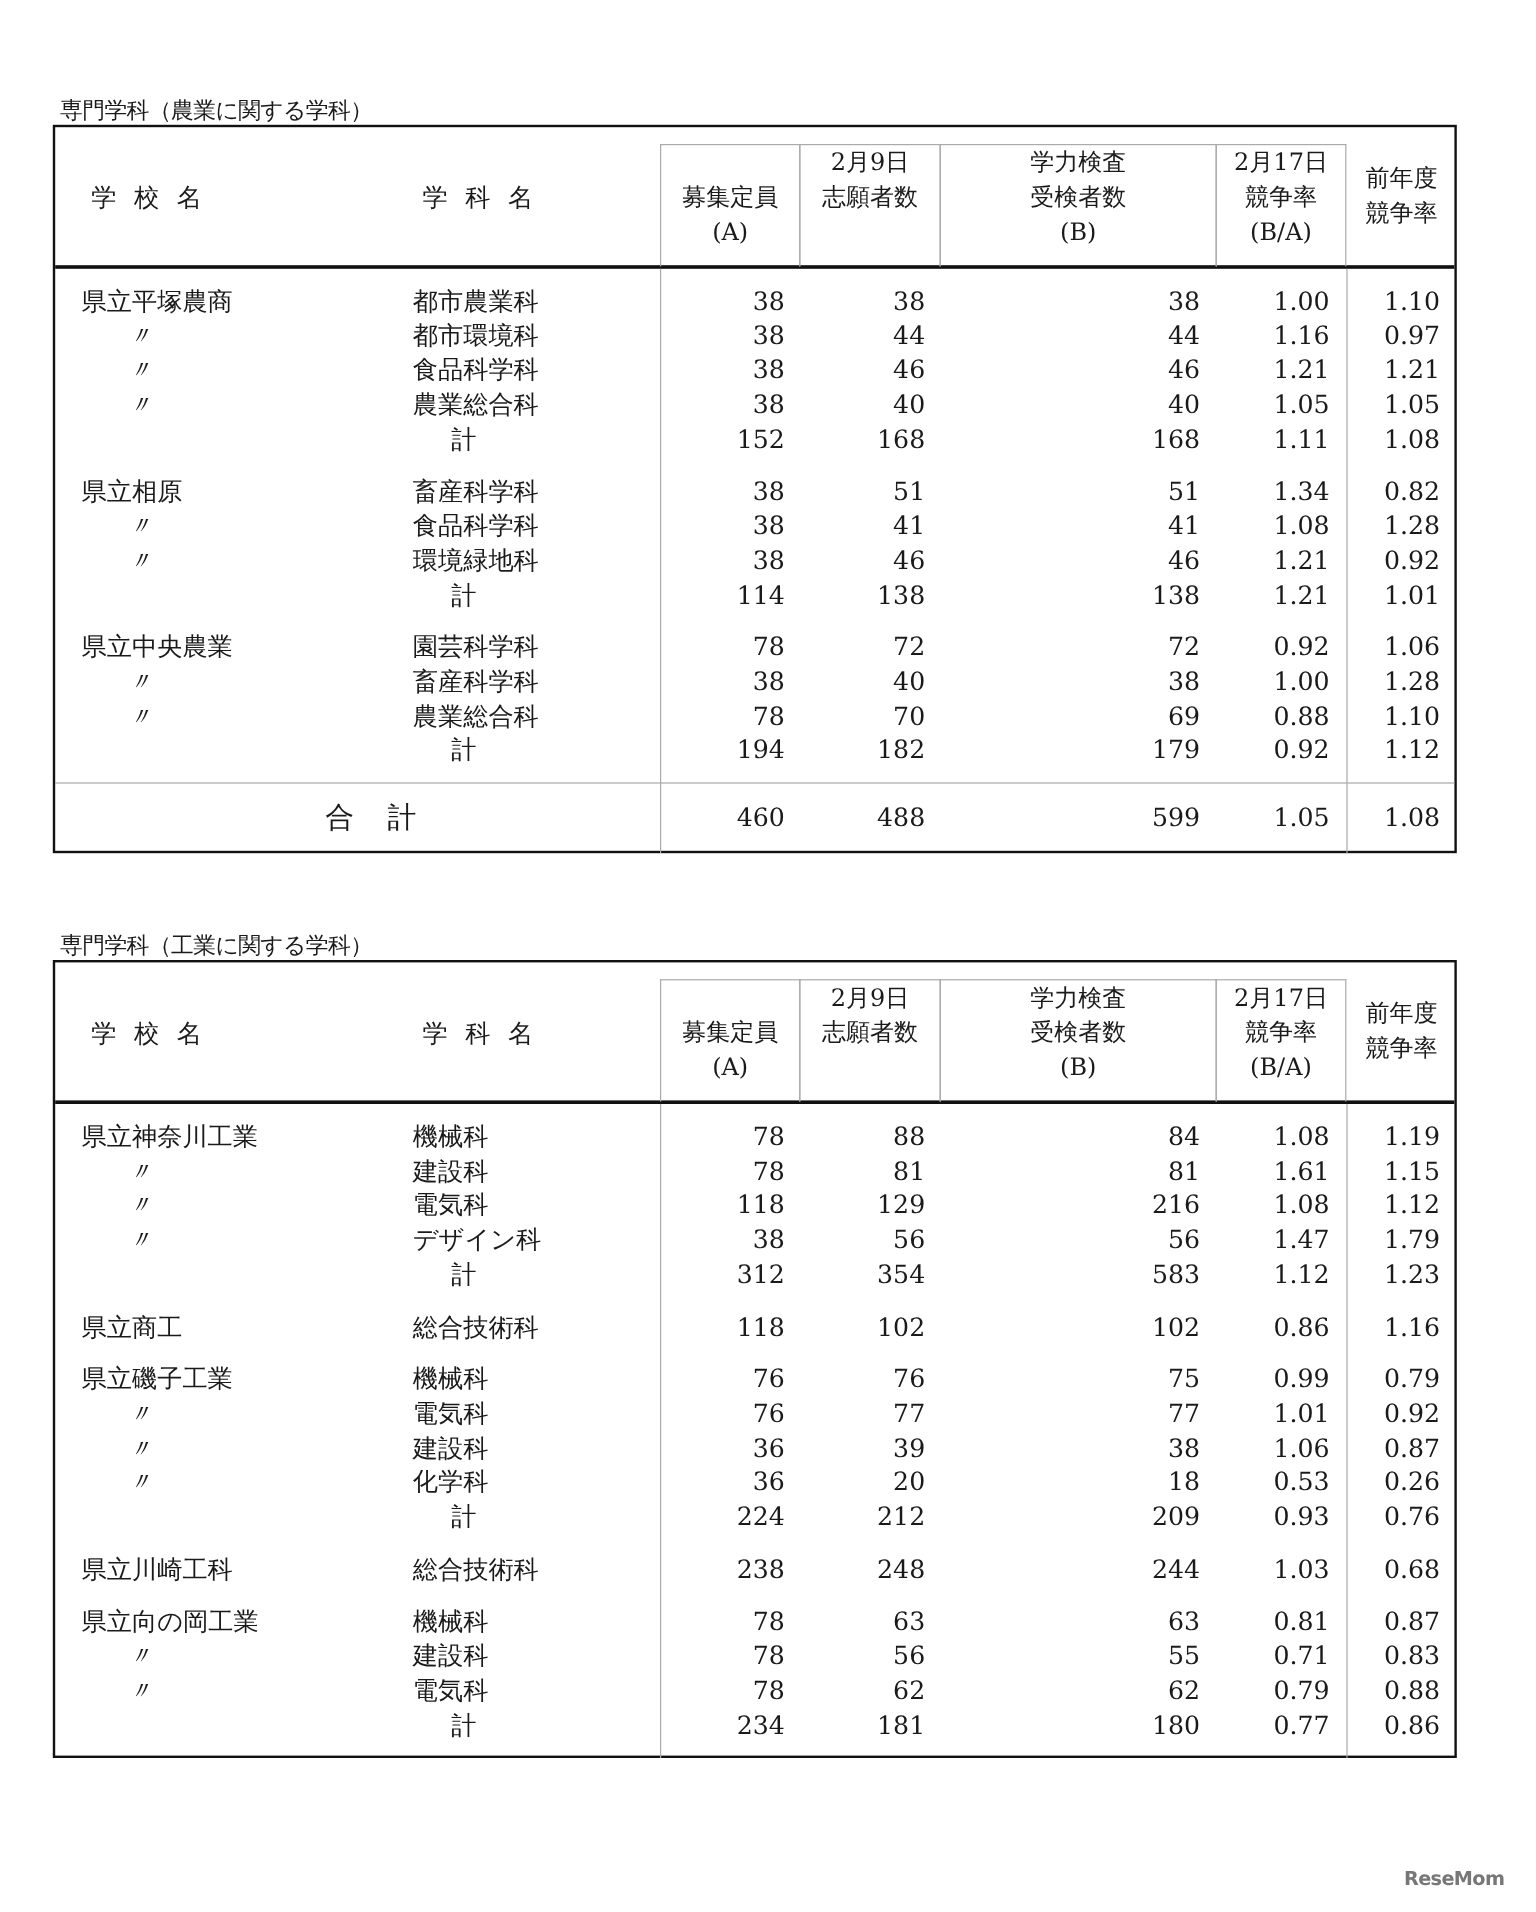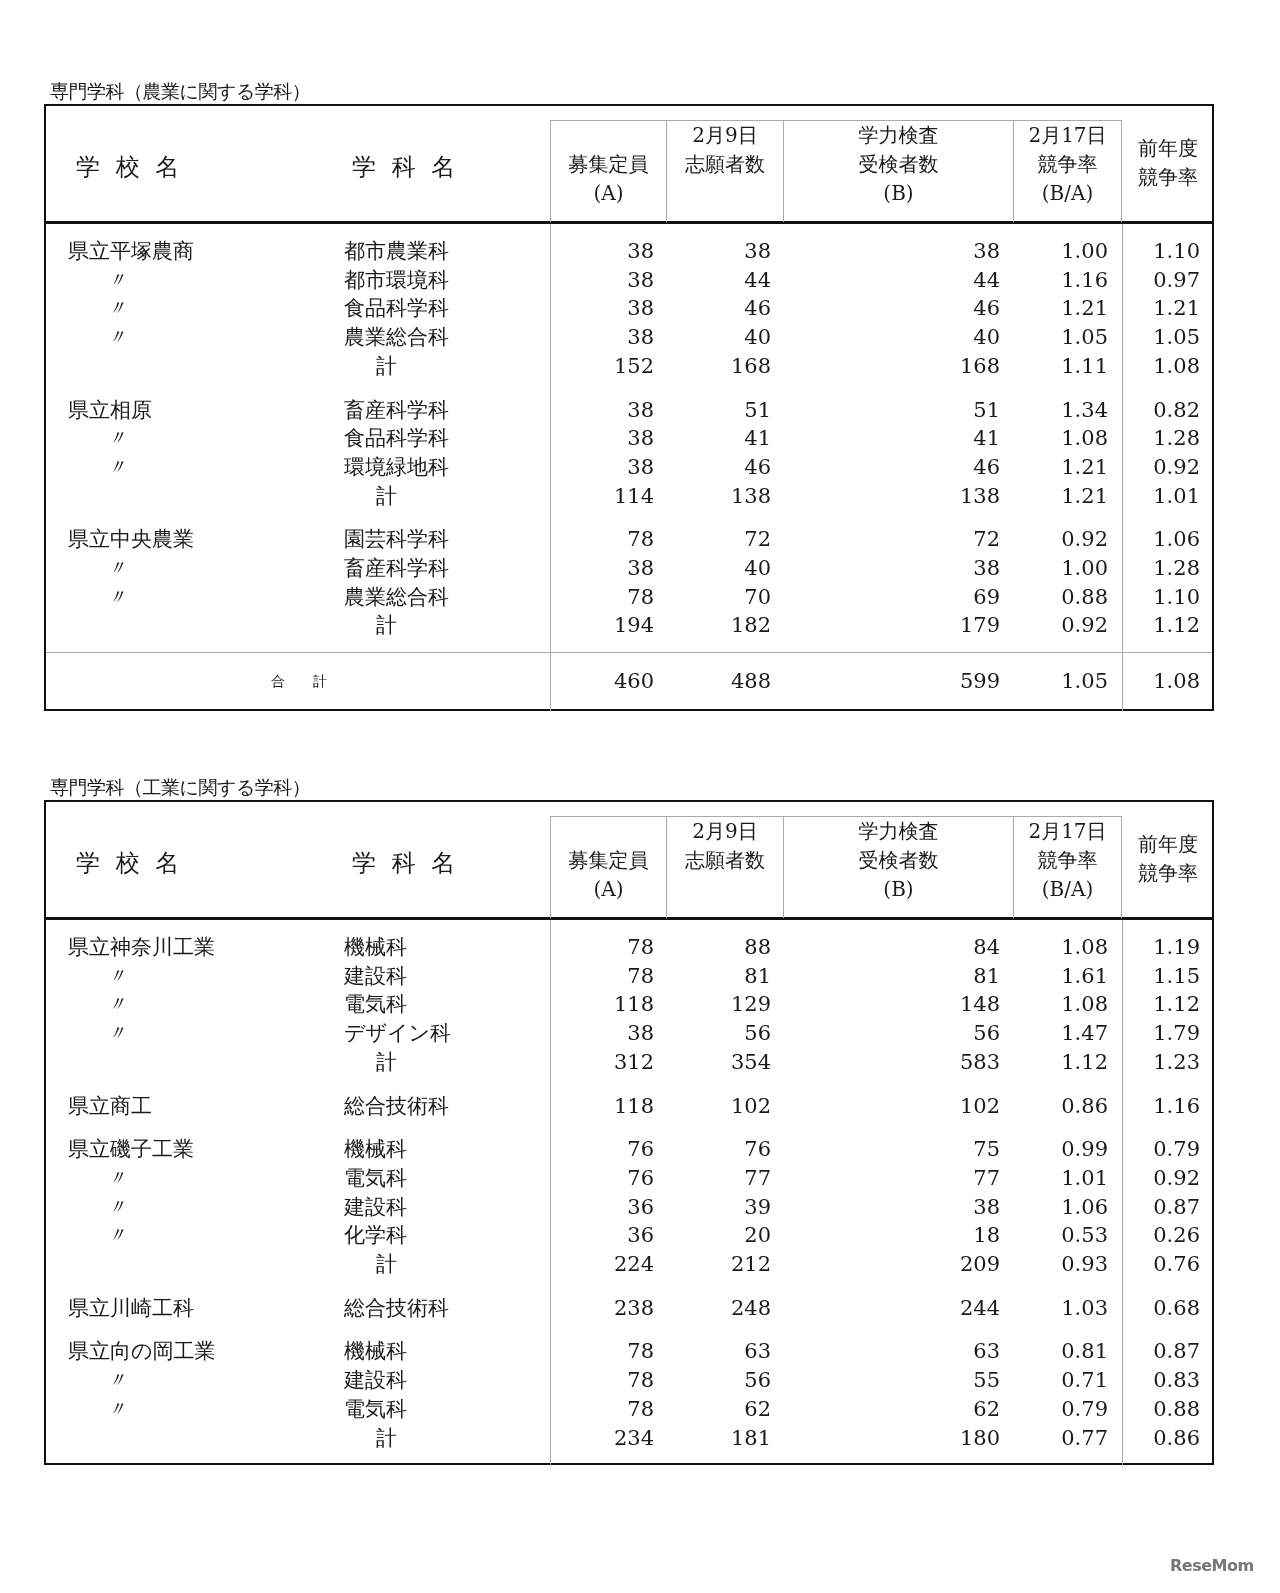--- a/index.html
+++ b/index.html
@@ -1,37 +1,37 @@
 <!DOCTYPE html>
 <html><head>
 <meta charset="utf-8">
 <style>
   html, body { margin: 0; padding: 0; background: #ffffff; }
   body { width: 1280px; height: 1593px; position: relative; font-family: "DejaVu Serif", "Liberation Serif", serif; color: #1a1a1a; overflow: hidden; }
   .section-title { position: absolute; left: 50px; font-size: 19px; letter-spacing: -0.5px; }
   .tbl { position: absolute; left: 44px; width: 1170px; border: 2px solid #111; box-sizing: border-box; }
   .hdr { position: absolute; left: 0; top: 0; width: 100%; border-bottom: 3px solid #111; box-sizing: border-box; }
-  .hdr-label { position: absolute; font-size: 24px; letter-spacing: 4px; }
+  .hdr-label { position: absolute; font-size: 21px; letter-spacing: 4px; }
   .hcell { position: absolute; border: 1px solid #aaa; border-bottom: none; box-sizing: border-box; text-align: center; font-size: 20px; line-height: 29px; }
   .hcell span { display: block; }
   .vline { position: absolute; width: 1px; background: #aaa; }
   .row { position: absolute; left: 0; width: 100%; height: 28px; font-size: 21px; line-height: 28px; }
   .row span { position: absolute; white-space: nowrap; }
   .c-school { left: 22px; }
   .c-dept { left: 298px; }
   .num { text-align: right; }
   .c-a { right: 558px; }
   .c-b { right: 441px; }
   .c-c { right: 212px; }
   .c-d { right: 104px; }
   .c-e { right: 12px; }
   .ditto { left: 60px !important; font-style: italic; }
   .kei { left: 330px !important; }
   .total-sep { position: absolute; left: 0; width: 100%; border-top: 1px solid #aaa; }
-  .total-label { position: absolute; left: 225px; font-size: 14px; letter-spacing: 28px; }
+  .total-label { position: absolute; left: 225px; font-size: 24px; letter-spacing: 28px; }
   .logo { position: absolute; left: 1170px; top: 1556px; font-family: "DejaVu Sans", sans-serif; font-weight: bold; font-size: 16px; color: #777; letter-spacing: -0.5px; }
 </style>
 </head>
 <body>
 
 <div class="section-title" style="top:79px;">専門学科（農業に関する学科）</div>
 <div class="tbl" id="t0" style="top:104px;height:607px;">
   <div class="hdr" style="height:118px;">
     <div class="hdr-label" style="left:30px;top:45px;">学 校 名</div>
     <div class="hdr-label" style="left:306px;top:45px;">学 科 名</div>
@@ -237,21 +237,21 @@
         <span class="num c-b">81</span>
         <span class="num c-c">81</span>
         <span class="num c-d">1.61</span>
         <span class="num c-e">1.15</span>
       </div>
       <div class="row" style="top: 188.4px;">
         <span class="c-school ditto">〃</span>
         <span class="c-dept">電気科</span>
         <span class="num c-a">118</span>
         <span class="num c-b">129</span>
-        <span class="num c-c">148</span>
+        <span class="num c-c">216</span>
         <span class="num c-d">1.08</span>
         <span class="num c-e">1.12</span>
       </div>
       <div class="row" style="top: 217.1px;">
         <span class="c-school ditto">〃</span>
         <span class="c-dept">デザイン科</span>
         <span class="num c-a">38</span>
         <span class="num c-b">56</span>
         <span class="num c-c">56</span>
         <span class="num c-d">1.47</span>

